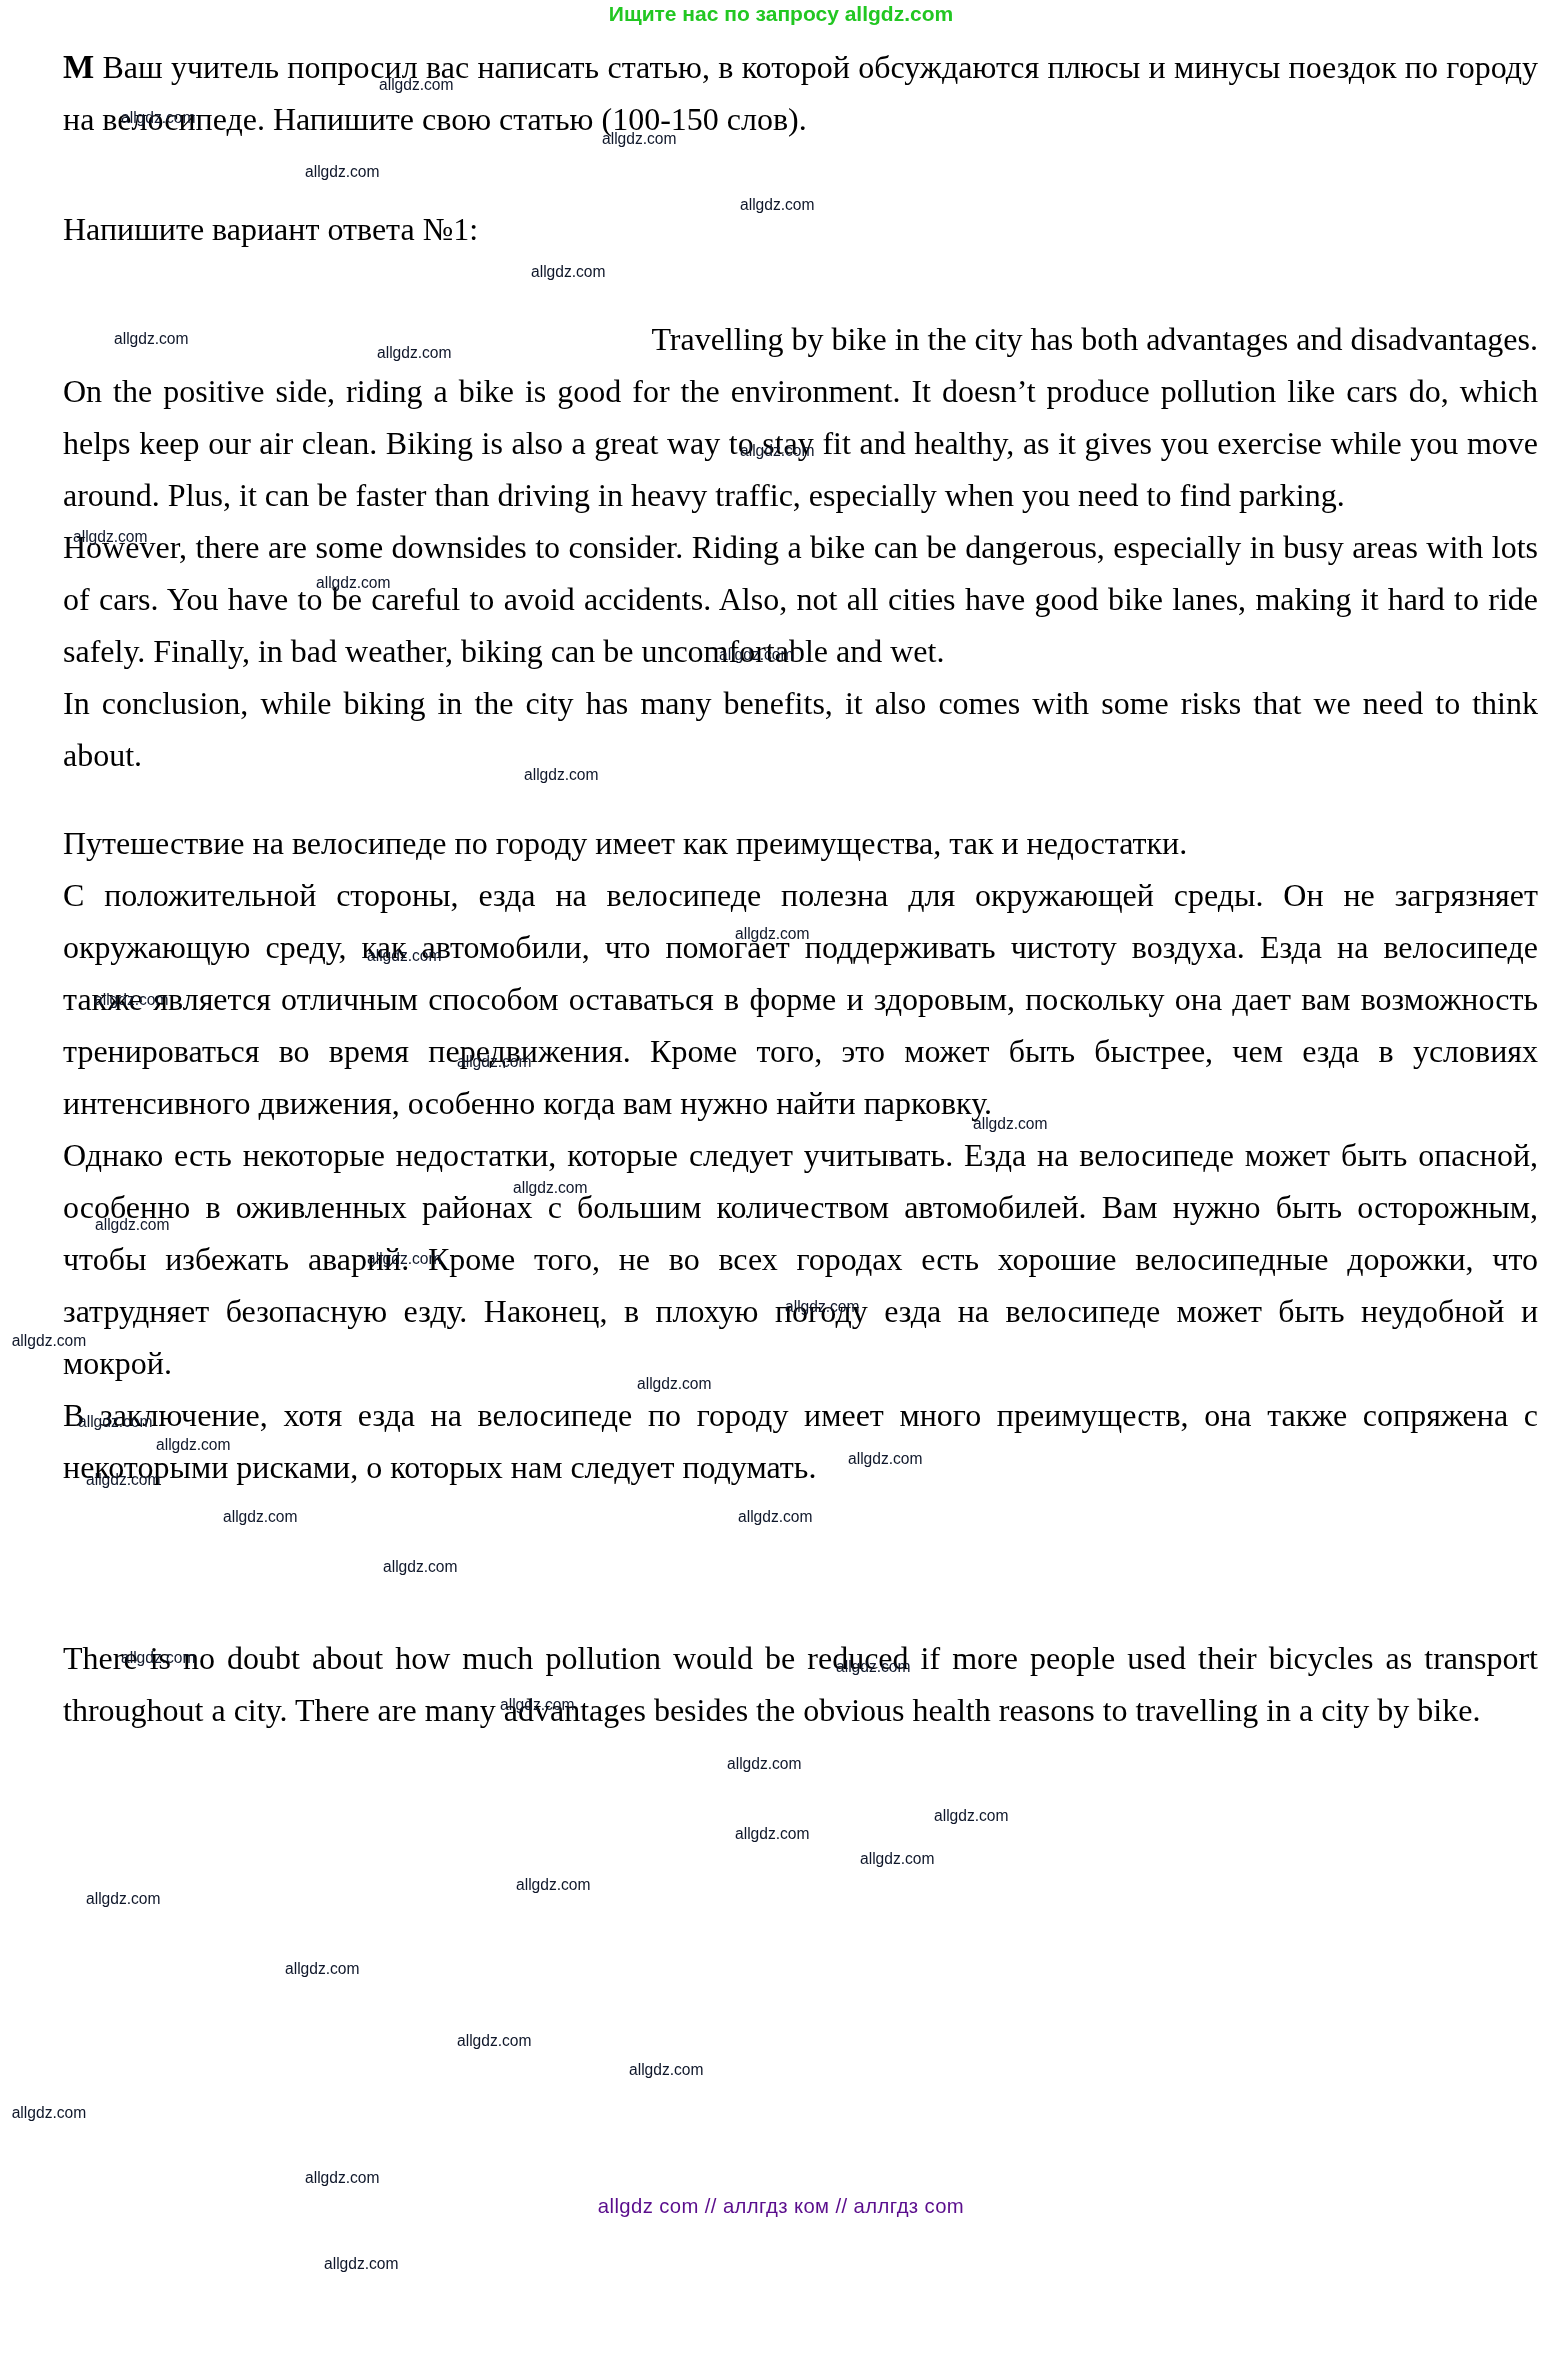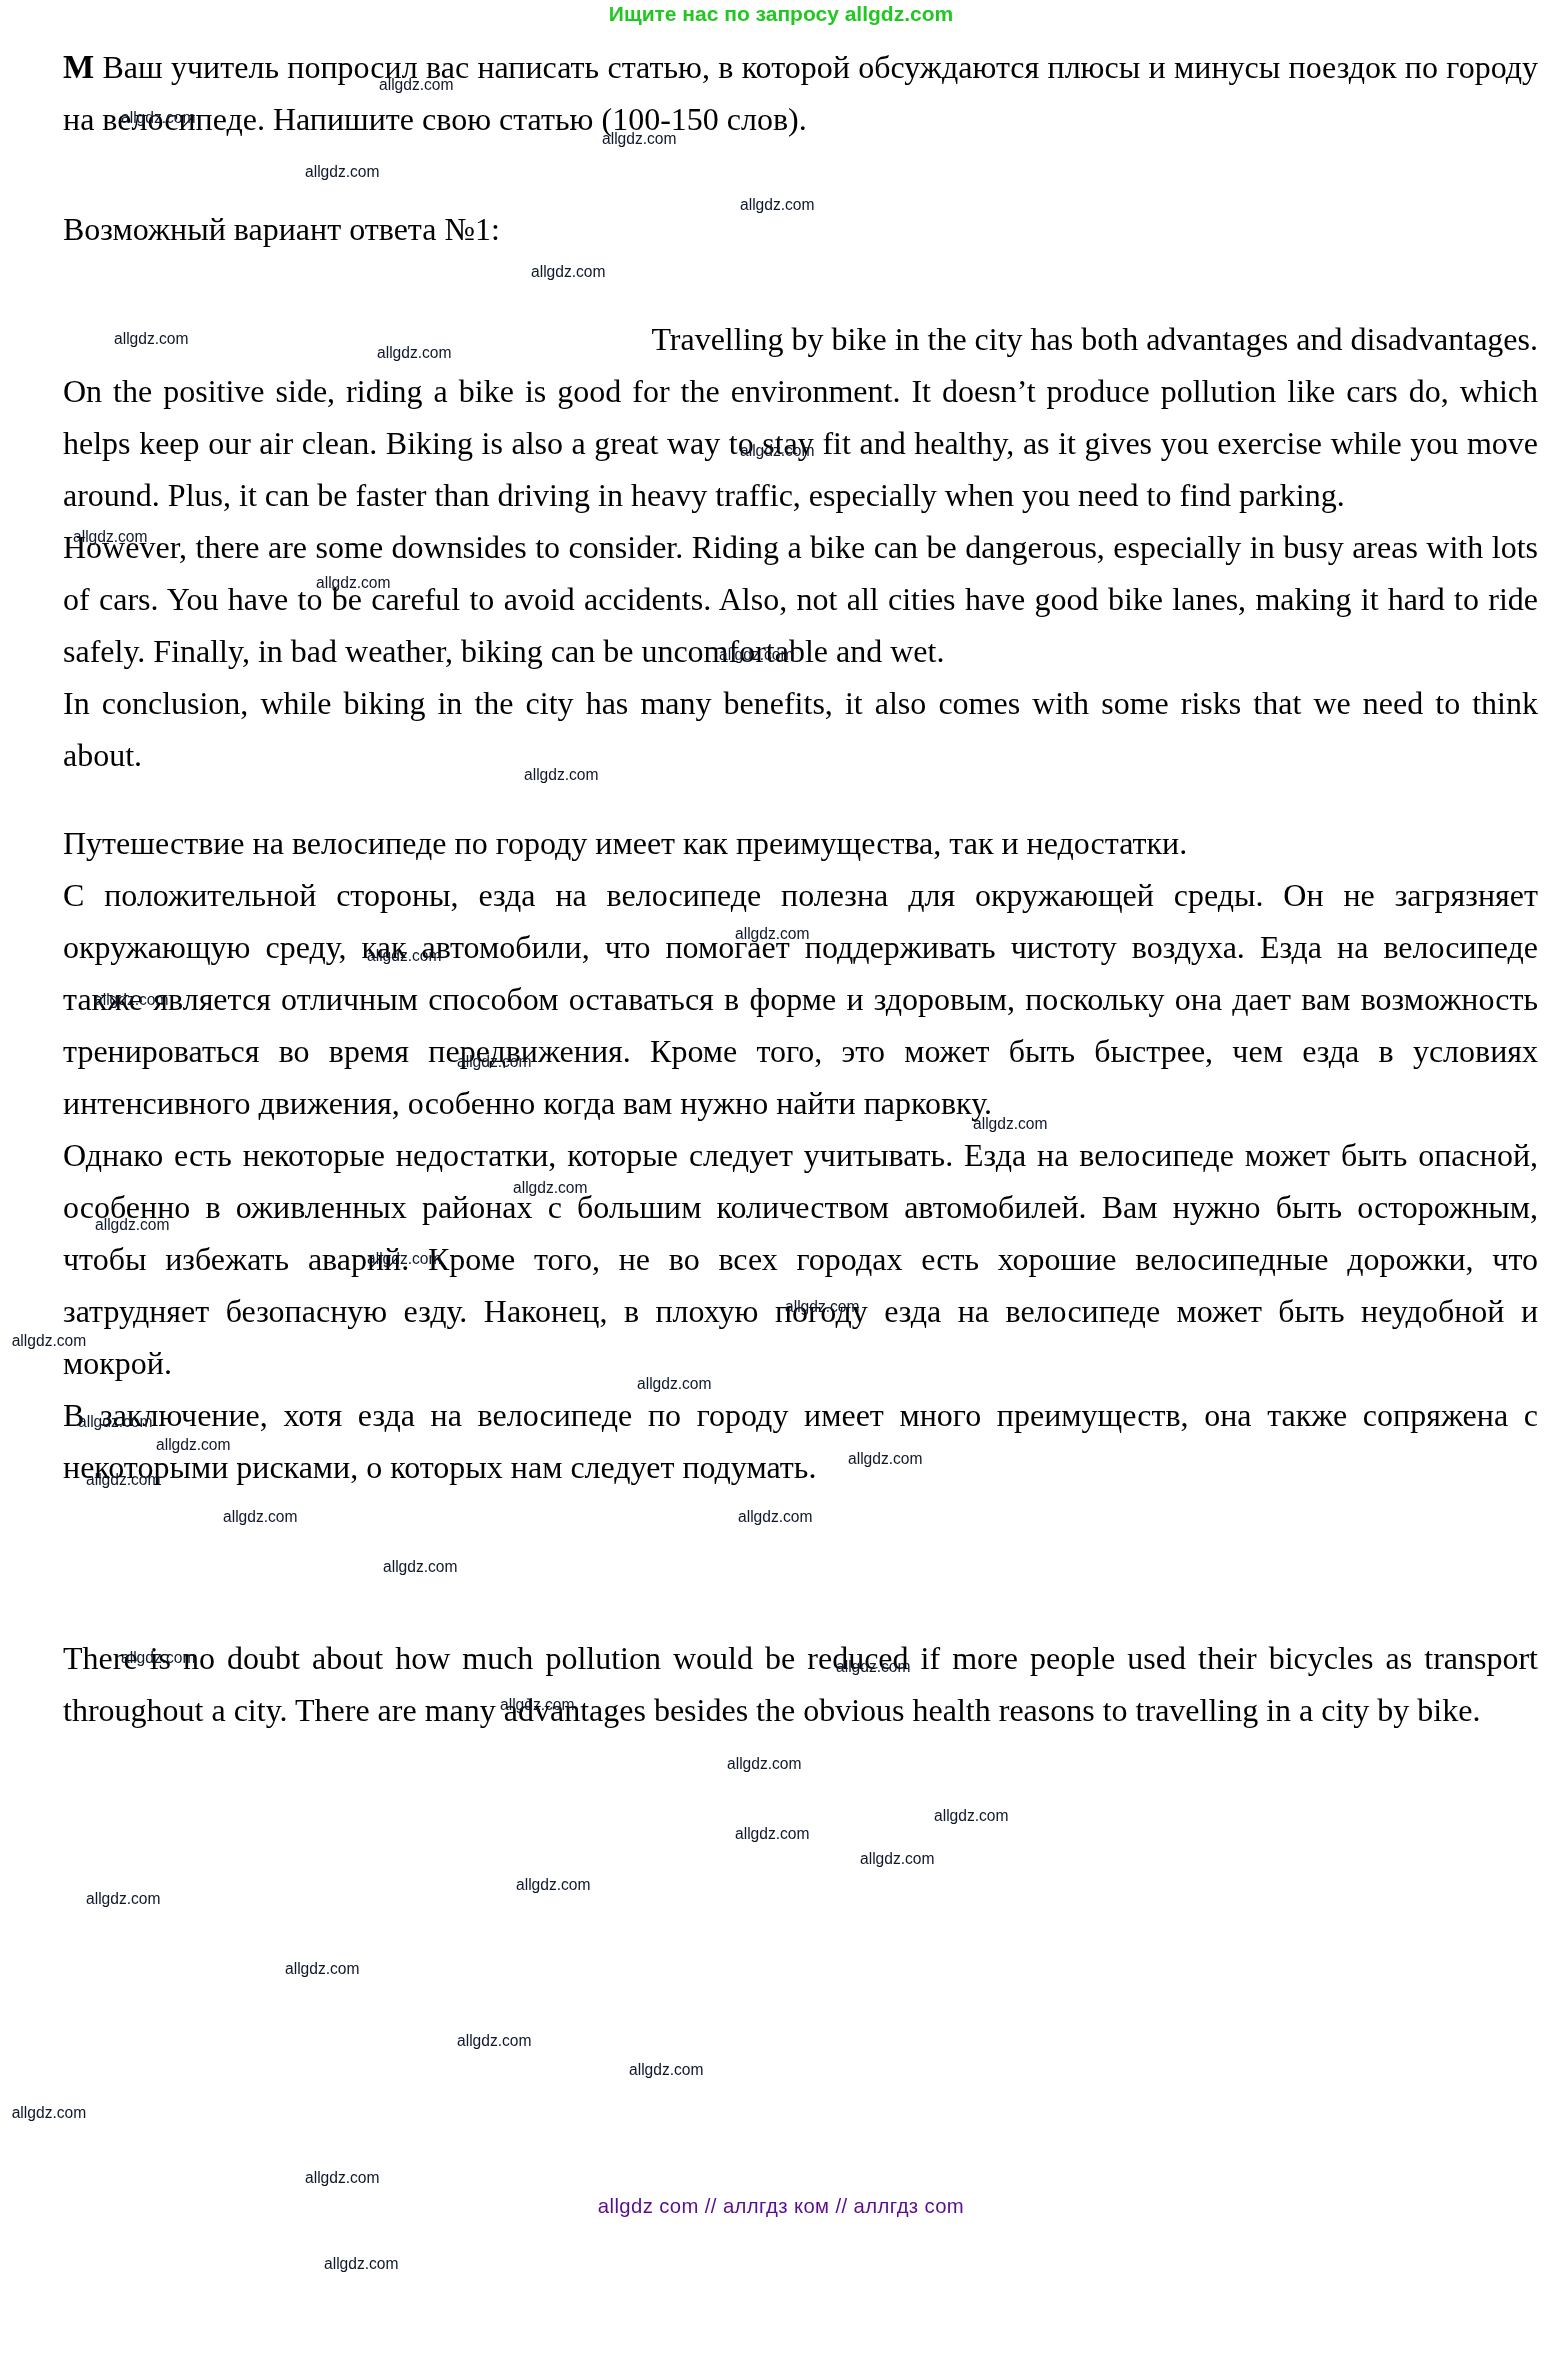--- a/index.html
+++ b/index.html
@@ -106,21 +106,21 @@
 
   <div class="content">
 
     <p class="task">
       <span class="task-marker">M</span>
       <span>Ваш учитель попросил вас написать статью, в которой обсуждаются плюсы и минусы поездок по городу на велосипеде. Напишите свою статью (100-150 слов).</span>
     </p>
 
     <div class="gap-l"></div>
 
-    <p class="heading nojust">Возможный вариант ответа №1:</p>
+    <p class="heading nojust">Напишите вариант ответа №1:</p>
 
     <div class="gap-l"></div>
 
     <p class="para nojust">Travelling by bike in the city has both advantages and disadvantages.</p>
     <p class="para">On the positive side, riding a bike is good for the environment. It doesn’t produce pollution like cars do, which helps keep our air clean. Biking is also a great way to stay fit and healthy, as it gives you exercise while you move around. Plus, it can be faster than driving in heavy traffic, especially when you need to find parking.</p>
     <p class="para">However, there are some downsides to consider. Riding a bike can be dangerous, especially in busy areas with lots of cars. You have to be careful to avoid accidents. Also, not all cities have good bike lanes, making it hard to ride safely. Finally, in bad weather, biking can be uncomfortable and wet.</p>
     <p class="para">In conclusion, while biking in the city has many benefits, it also comes with some risks that we need to think about.</p>
 
     <div class="gap-m"></div>
 

